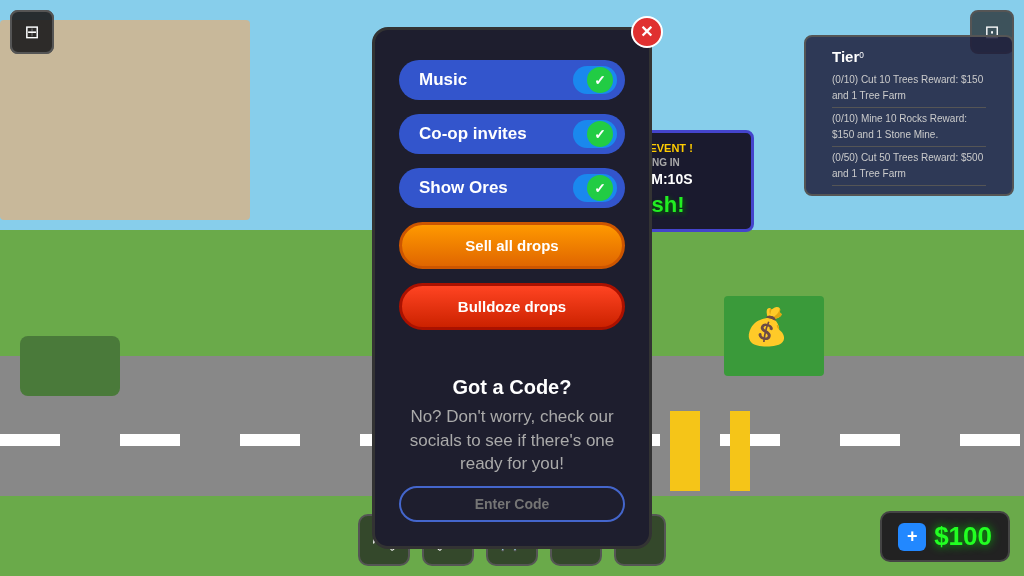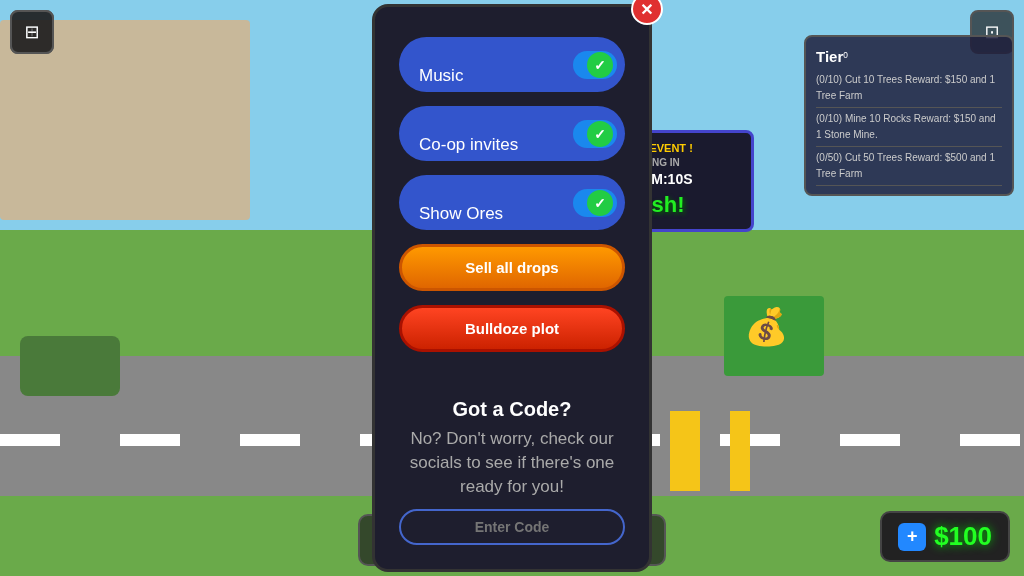--- a/index.html
+++ b/index.html
@@ -124,21 +124,21 @@
 
     
     .tier-panel {
       position: absolute;
       top: 35px;
       right: 10px;
       width: 210px;
       background: rgba(30,30,60,0.85);
       border: 2px solid #555;
       border-radius: 8px;
-      padding: 8px 10px;
+      padding: 8px 26px;
       color: white;
       font-size: 10px;
       line-height: 1.6;
     }
 
     .tier-panel .tier-title {
       font-size: 15px;
       font-weight: 900;
       color: white;
     }
@@ -258,22 +258,21 @@
       width: 100%;
       background: #3355cc;
       border-radius: 30px;
       padding: 6px 8px 6px 20px;
       cursor: pointer;
     }
 
     .toggle-label {
       color: white;
       font-size: 17px;
-      font-weight: 400;
-      margin-top: 23px;
+      font-weight: 700;
     }
 
     .toggle-switch {
       width: 44px;
       height: 28px;
       background: #2244aa;
       border-radius: 14px;
       position: relative;
       display: flex;
       align-items: center;
@@ -453,21 +452,21 @@
 
     <div class="toggle-row">
       <span class="toggle-label">Show Ores</span>
       <div class="toggle-switch on">
         <div class="toggle-knob">✓</div>
       </div>
     </div>
 
     <button class="action-btn btn-orange">Sell all drops</button>
 
-    <button class="action-btn btn-red">Bulldoze plot</button>
+    <button class="action-btn btn-red">Bulldoze drops</button>
 
     <div class="code-section">
       <div class="code-title">Got a Code?</div>
       <div class="code-subtitle">No? Don't worry, check our socials to see if there's one ready for you!</div>
       <input class="code-input" type="text" placeholder="Enter Code" style="">
     </div>
 
   </div>
 </div>
 

